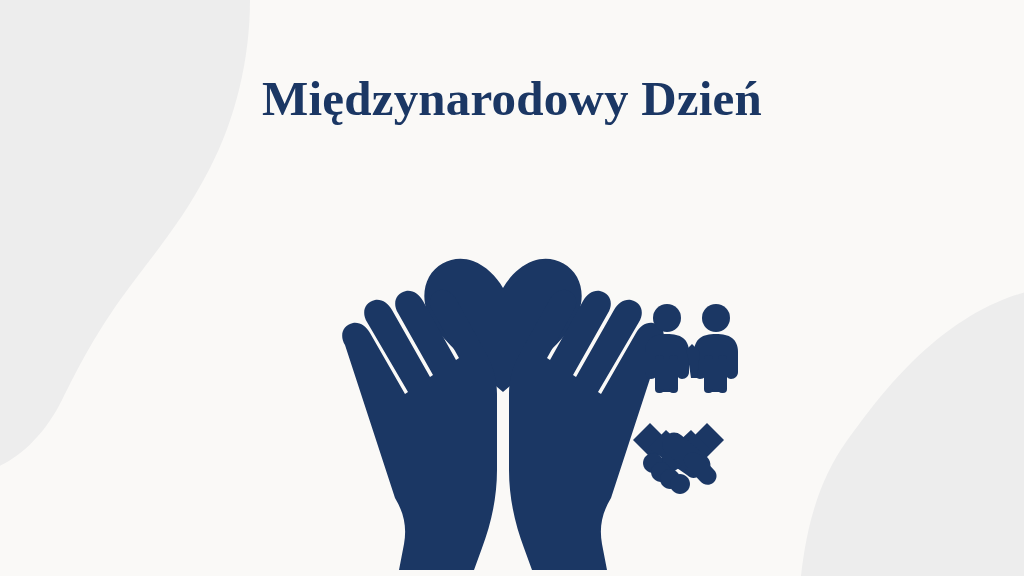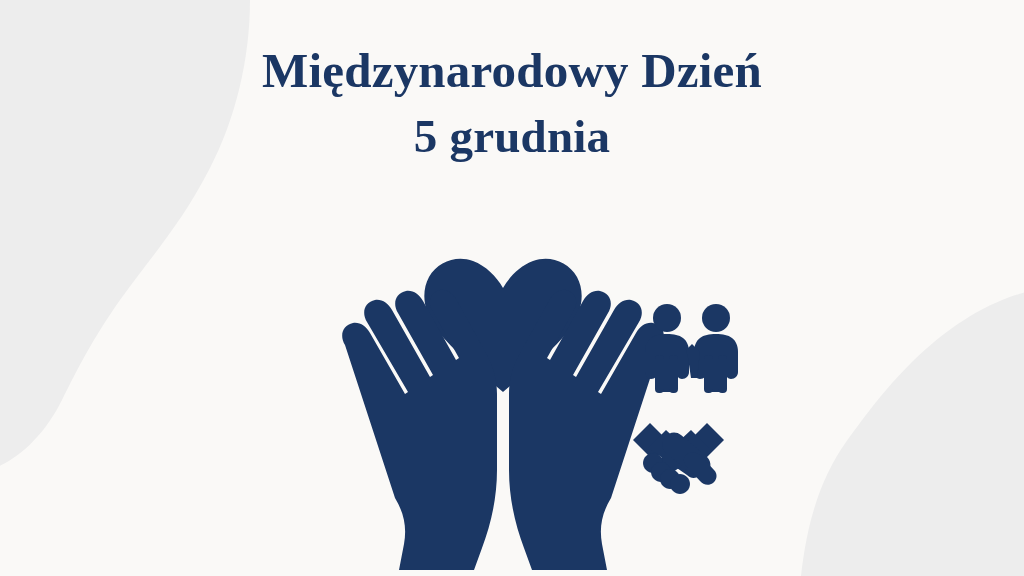--- a/index.html
+++ b/index.html
@@ -41,20 +41,21 @@
 
   .title-line {
     display: block;
     color: #1b3764;
     font-family: "Liberation Serif", "DejaVu Serif", serif;
     font-weight: 700;
     font-size: 49px;
     line-height: 1.36;
     letter-spacing: 0.2px;
     white-space: nowrap;
+    margin-top: 28px;
   }
 
   .title-line.line-3 {
     font-size: 47px;
   }
 
   
   .artwork {
     position: absolute;
     left: 0;
@@ -85,21 +86,20 @@
              C 44,436 18,460 -10,470
              L -10,0 Z" fill="#ededed"></path>
     <path d="M 1034,290 C 990,300 950,325 912,362
              C 884,390 868,412 846,442
              C 822,476 806,520 800,586
              L 1034,586 Z" fill="#ededed"></path>
   </svg>
 
   <div class="title-block">
     <span class="title-line line-1">Międzynarodowy Dzień</span>
-    <span class="title-line line-3">5 grudnia</span>
   </div>
 
   <div class="artwork">
     <svg class="art-svg" viewBox="0 0 1024 576" preserveAspectRatio="none" aria-hidden="true">
 
       <g>
         <path class="navy-fill" d="M 503,392
                  C 480,372 452,350 437,330
                  C 423,311 421,292 429,277
                  C 438,261 457,255 473,261

